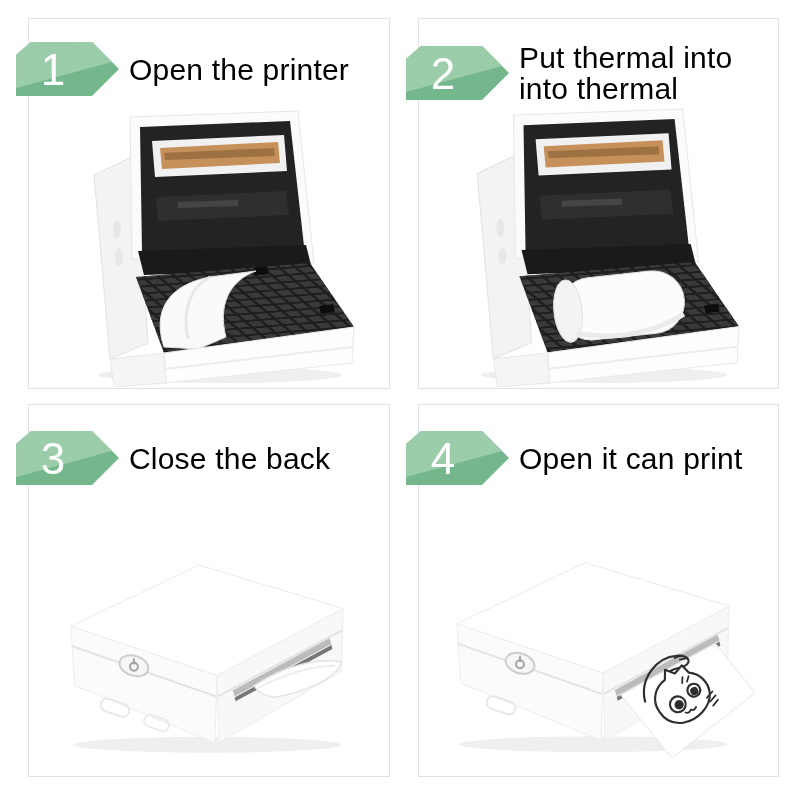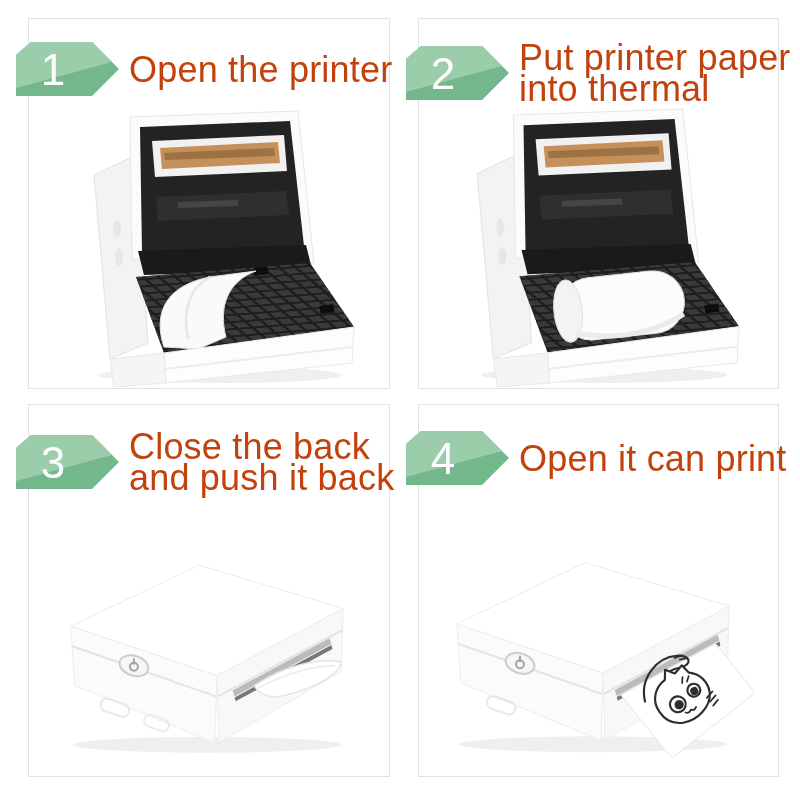--- a/index.html
+++ b/index.html
@@ -7,21 +7,21 @@
        font-family:"Liberation Sans",sans-serif;}
   .panel{position:absolute;background:#ffffff;border:1px solid #e2e2e2;box-sizing:border-box;}
   #p1{left:28px;top:18px;width:362px;height:371px;}
   #p2{left:418px;top:18px;width:361px;height:371px;}
   #p3{left:28px;top:404px;width:362px;height:373px;}
   #p4{left:418px;top:404px;width:361px;height:373px;}
   .step-header{position:absolute;left:-13px;top:23px;display:flex;align-items:center;}
   #p3 .step-header,#p4 .step-header{top:26px;}
   .badge{flex:0 0 auto;display:block;}
   .badge text{font-family:"Liberation Sans",sans-serif;font-size:44px;fill:#ffffff;}
-  .step-label{margin-left:10px;font-size:36px;line-height:31px;color:#c2410c;
+  .step-label{margin-left:10px;font-size:30px;line-height:31px;color:#000000;
               letter-spacing:0.2px;}
   .label-line{display:block;white-space:nowrap;}
   .ill{position:absolute;display:block;}
   #p1 .ill{left:28px;top:90px;width:302px;height:278px;}
   #p2 .ill{left:20px;top:88px;width:306px;height:280px;}
   #p3 .ill{left:20px;top:130px;width:316px;height:228px;}
   #p4 .ill{left:14px;top:128px;width:330px;height:232px;}
 </style>
 </head>
 <body>
@@ -81,21 +81,21 @@
 </div>
 
 <div class="panel" id="p2">
   <div class="step-header">
     <svg class="badge" viewBox="0 0 103 54" width="103" height="54">
       <polygon points="0,13 15,0 76,0 103,27 76,54 0,54" fill="#74b78c"></polygon>
       <polygon points="0,13 15,0 76,0 96,20 0,46" fill="#9ccdaa"></polygon>
       <text x="37" y="43" text-anchor="middle">2</text>
     </svg>
     <div class="step-label">
-      <span class="label-line">Put printer paper</span>
+      <span class="label-line">Put thermal into</span>
       <span class="label-line">into thermal</span>
     </div>
   </div>
 
   <svg class="ill" viewBox="0 0 300 278">
     <defs>
       <pattern id="g2" patternUnits="userSpaceOnUse" width="15" height="13" patternTransform="matrix(1,-0.08,0.6,0.5,0,0)">
         <rect width="11.5" height="9.5" fill="#3d3d3d"></rect>
       </pattern>
     </defs>
@@ -132,21 +132,20 @@
 
 <div class="panel" id="p3">
   <div class="step-header">
     <svg class="badge" viewBox="0 0 103 54" width="103" height="54">
       <polygon points="0,13 15,0 76,0 103,27 76,54 0,54" fill="#74b78c"></polygon>
       <polygon points="0,13 15,0 76,0 96,20 0,46" fill="#9ccdaa"></polygon>
       <text x="37" y="43" text-anchor="middle">3</text>
     </svg>
     <div class="step-label">
       <span class="label-line">Close the back</span>
-      <span class="label-line">and push it back</span>
     </div>
   </div>
 
   <svg class="ill" viewBox="0 0 320 230">
     <ellipse cx="160" cy="212" rx="136" ry="8" fill="#efefef"></ellipse>
     <polygon points="22,92 152,30 298,74 170,142" fill="#ffffff" stroke="#ebebeb"></polygon>
     <polygon points="22,92 170,142 168,210 26,152" fill="#fbfbfb" stroke="#ededed"></polygon>
     <polygon points="170,142 298,74 296,138 172,210" fill="#f8f8f8" stroke="#ededed"></polygon>
     <path d="M23,112 L169,163" stroke="#e3e3e3" stroke-width="2" fill="none"></path>
     <path d="M171,163 L297,96" stroke="#e3e3e3" stroke-width="2" fill="none"></path>

